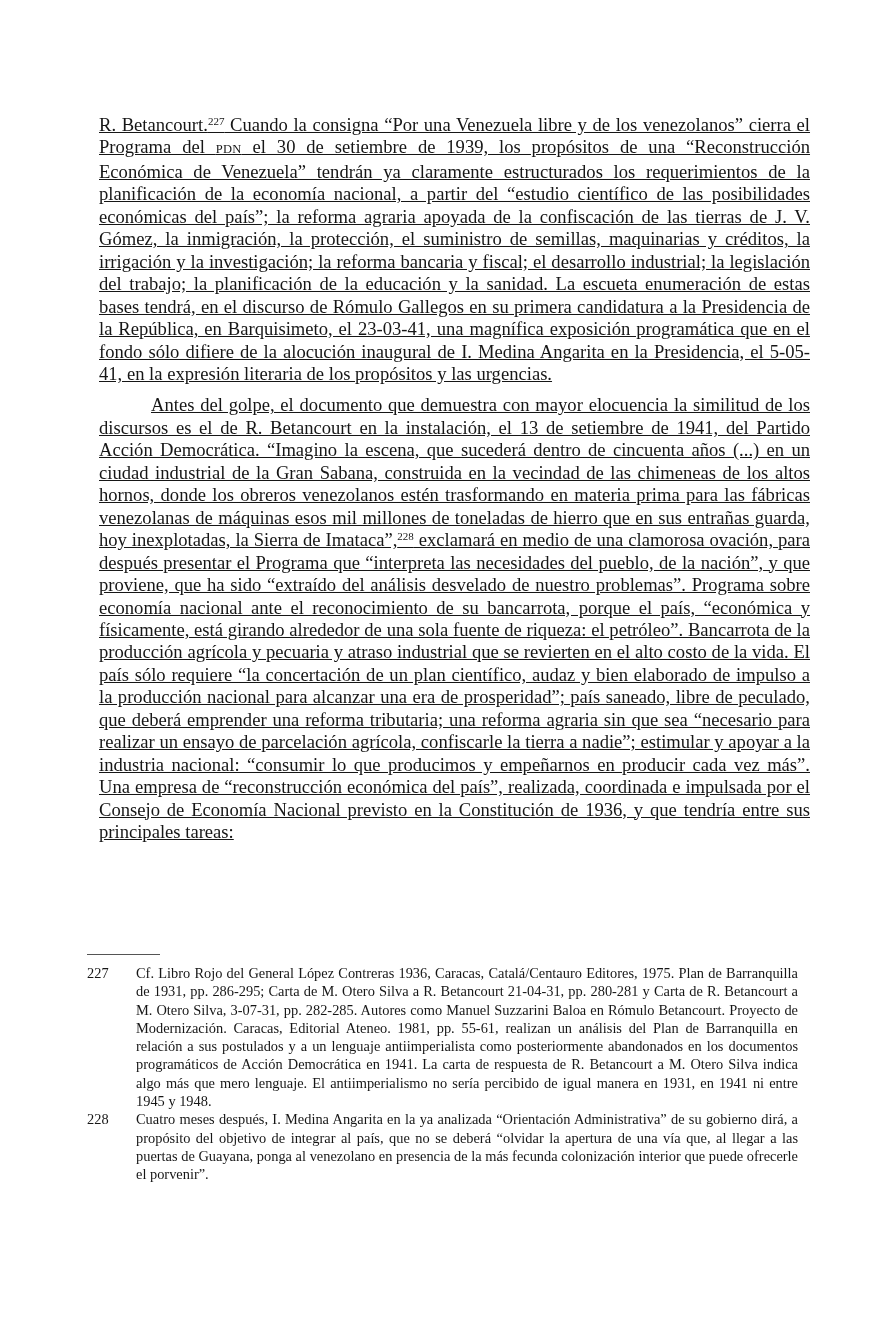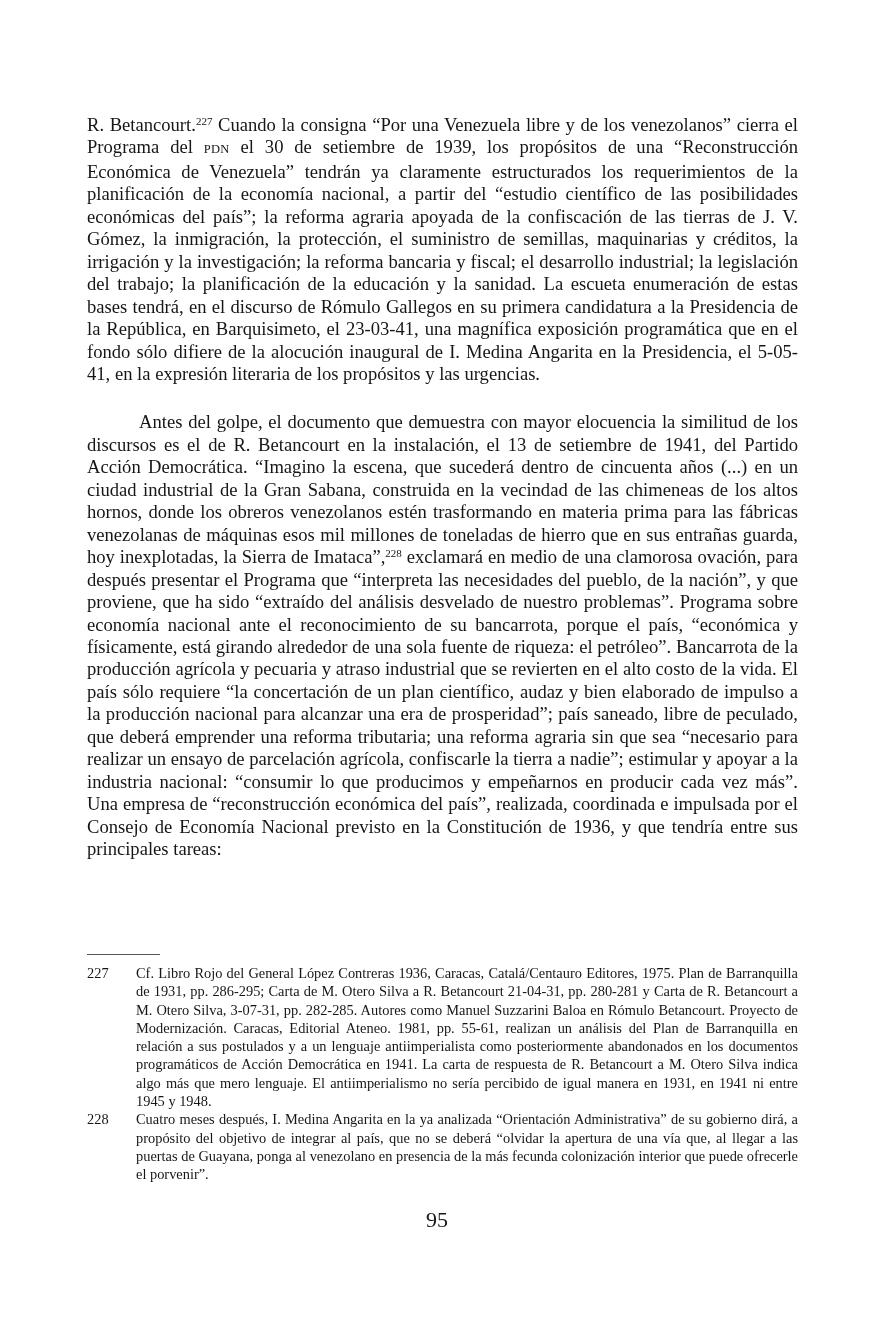--- a/index.html
+++ b/index.html
@@ -3,26 +3,27 @@
 <meta charset="utf-8">
 <style>
   html, body { margin: 0; padding: 0; background: #ffffff; }
   body { width: 874px; height: 1335px; position: relative; overflow: hidden; }
   .page {
     position: absolute; left: 0; top: 0; width: 874px; height: 1335px;
     background: #ffffff; color: #161616;
     font-family: "Liberation Serif", "DejaVu Serif", serif;
   }
   .body-text {
-    position: absolute; left: 87px; top: 114px; width: 711px;
+    position: absolute; left: 99px; top: 114px; width: 711px;
     font-size: 18.6px; line-height: 22.45px; text-align: justify;
     hyphens: manual;
+    text-decoration: underline;
   }
   .body-text p { margin: 0; }
-  .body-text p.indent { text-indent: 52px; margin-top: 26px; }
+  .body-text p.indent { text-indent: 52px; margin-top: 9px; }
   .sup { font-size: 11px; vertical-align: 6px; line-height: 0; }
   .sc { font-size: 12.5px; letter-spacing: 0.3px; }
   .it { }
   .rule {
     position: absolute; left: 87px; top: 954px; width: 73px; height: 0;
     border-top: 1px solid #555;
   }
   .footnotes {
     position: absolute; left: 87px; top: 964px; width: 711px;
     font-size: 14.4px; line-height: 18.3px; text-align: justify;
@@ -50,14 +51,13 @@
     <div class="fn">
       <span class="fn-num">227</span>
       <span class="fn-text"><span class="it">Cf. Libro Rojo del General López Contreras 1936</span><span>, Caracas, Catalá/Centauro Editores, 1975. Plan de Barranquilla de 1931, pp. 286-295; Carta de M. Otero Silva a R. Betancourt 21-04-31, pp. 280-281 y Carta de R. Betancourt a M. Otero Silva, 3-07-31, pp. 282-285. Autores como Manuel Suzzarini Baloa en </span><span class="it">Rómulo Betancourt. Proyecto de Modernización</span><span>. Caracas, Editorial Ateneo. 1981, pp. 55-61, realizan un análisis del Plan de Barranquilla en relación a sus postulados y a un lenguaje antiimperialista como posteriormente abandonados en los documentos programáticos de Acción Democrática en 1941. La carta de respuesta de R. Betancourt a M. Otero Silva indica algo más que mero lenguaje. El antiimperialismo no sería percibido de igual manera en 1931, en 1941 ni entre 1945 y 1948.</span></span>
     </div>
     <div class="fn">
       <span class="fn-num">228</span>
       <span class="fn-text"><span>Cuatro meses después, I. Medina Angarita en la ya analizada “Orientación Administrativa” de su gobierno dirá, a propósito del objetivo de integrar al país, que no se deberá “olvidar la apertura de una vía que, al llegar a las puertas de Guayana, ponga al venezolano en presencia de la más fecunda colonización interior que puede ofrecerle el porvenir”.</span></span>
     </div>
   </div>
 
-  <div class="page-number">95</div>
 </div>
 
 </body></html>

